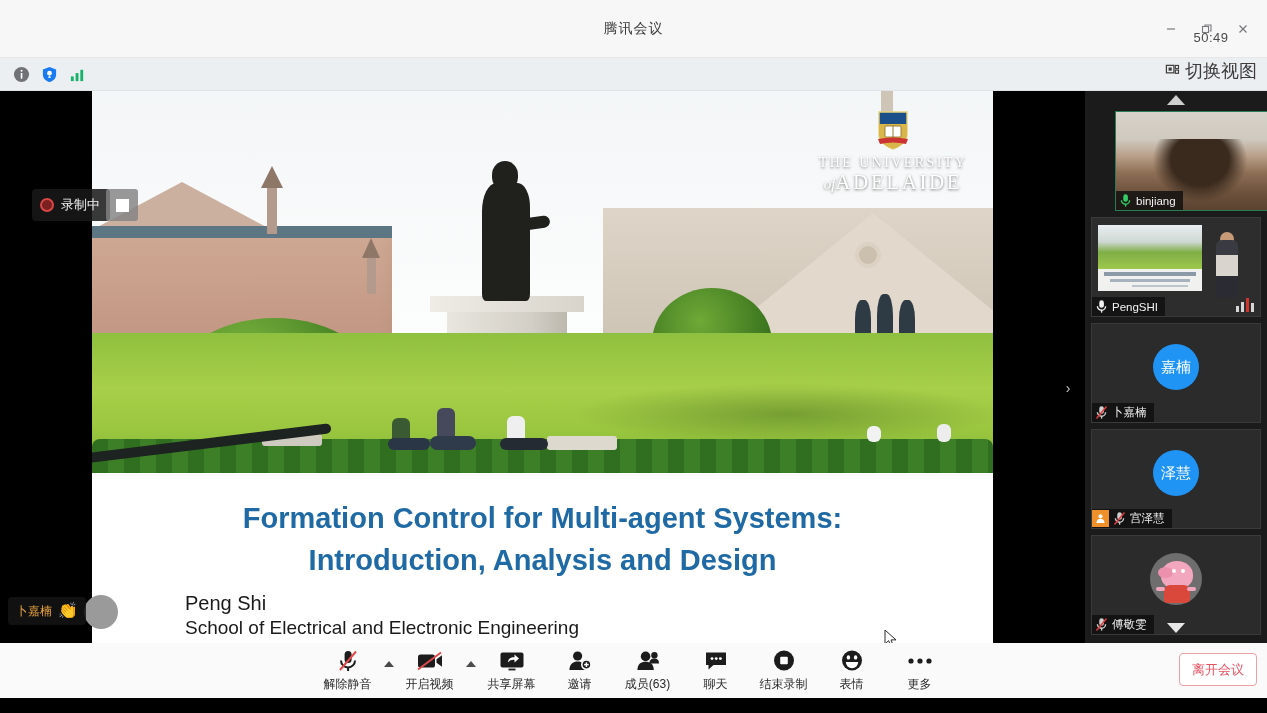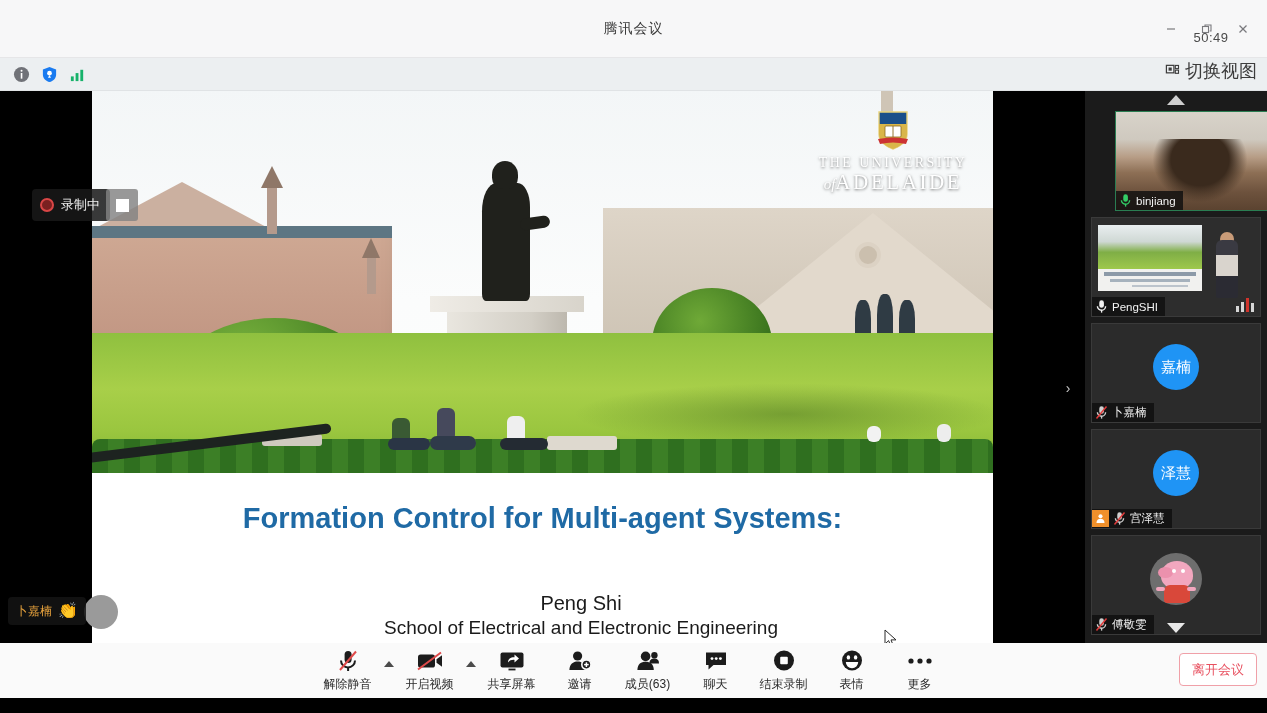--- a/index.html
+++ b/index.html
@@ -134,21 +134,21 @@
             text-align:center; text-shadow:0 1px 3px rgba(0,0,0,.55); font-family:"Liberation Serif",serif; }
   .uniname .l2{ font-size:21px; letter-spacing:2.6px; }
   .uniname .of{ font-style:italic; font-size:15px; letter-spacing:0px; }
 
   
   .slide-title{
     position:absolute; left:0; top:406px; width:901px;
     text-align:center; color:#1f6aa5; font-weight:bold; font-size:29px; line-height:1.45;
     font-family:"Liberation Sans",sans-serif; padding:0 40px;
   }
-  .slide-sub{ position:absolute; right:32px; top:500px; width:760px; text-align:center;
+  .slide-sub{ position:absolute; right:48px; top:500px; width:760px; text-align:left;
               color:#1a1a1a; font-size:20px; line-height:1.25; }
   .slide-sub .l2{ font-size:19px; }
 
   
   .recpill{ position:absolute; left:32px; top:98px; height:32px; display:flex; align-items:center;
             background:rgba(25,25,25,.86); border-radius:4px; padding:0 10px 0 8px; gap:7px; z-index:30; }
   .recdot{ width:14px; height:14px; border-radius:50%; border:2.5px solid #d94646; background:#7a2020; }
   .recpill .txt{ color:#f0f0f0; font-size:13px; }
   .recstop{ position:absolute; left:106px; top:98px; width:32px; height:32px; z-index:30;
             background:rgba(130,130,130,.82); border-radius:3px; display:flex; align-items:center; justify-content:center; }
@@ -376,20 +376,21 @@
             <div>THE UNIVERSITY</div>
             <div class="l2">
               <span class="of">of</span><span>ADELAIDE</span>
             </div>
           </div>
         </div>
       </div>
 
       <div class="slide-title">
         <div>Formation Control for Multi-agent Systems:</div>
+        <div>Introduction, Analysis and Design</div>
       </div>
       <div class="slide-sub">
         <div>Peng Shi</div>
         <div class="l2">School of Electrical and Electronic Engineering</div>
       </div>
     </div>
 
     <div class="recpill">
       <div class="recdot"></div>
       <div class="txt">录制中</div>

